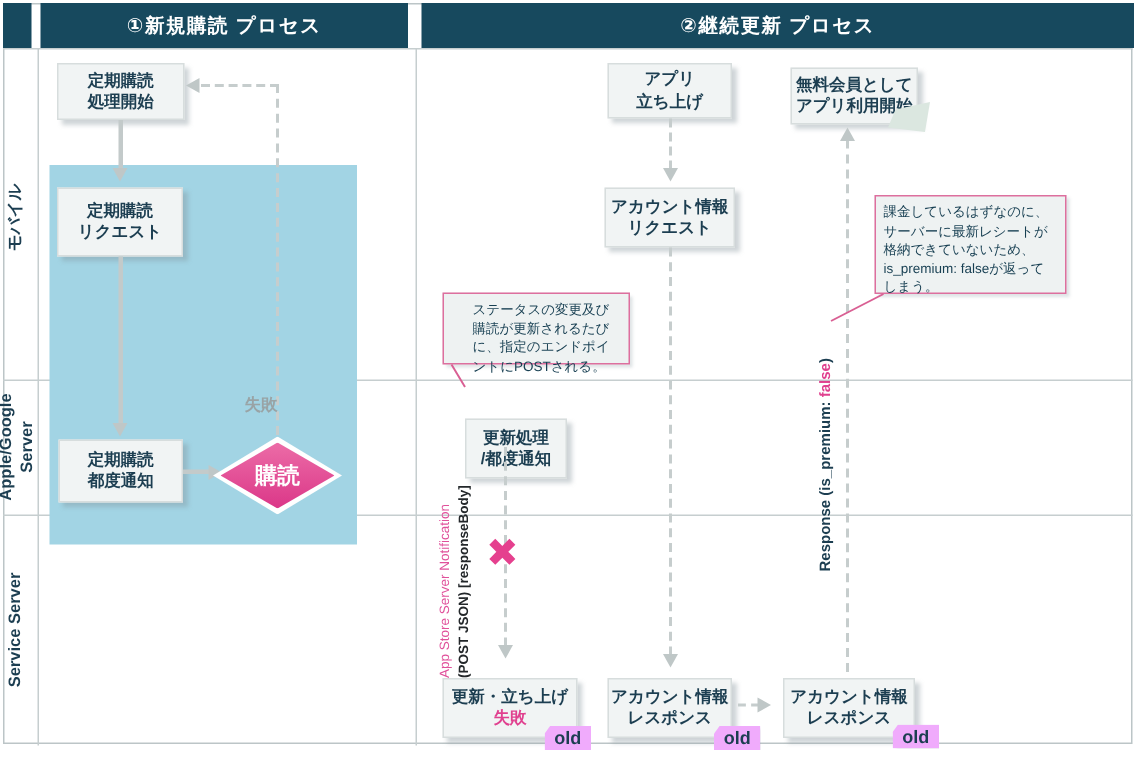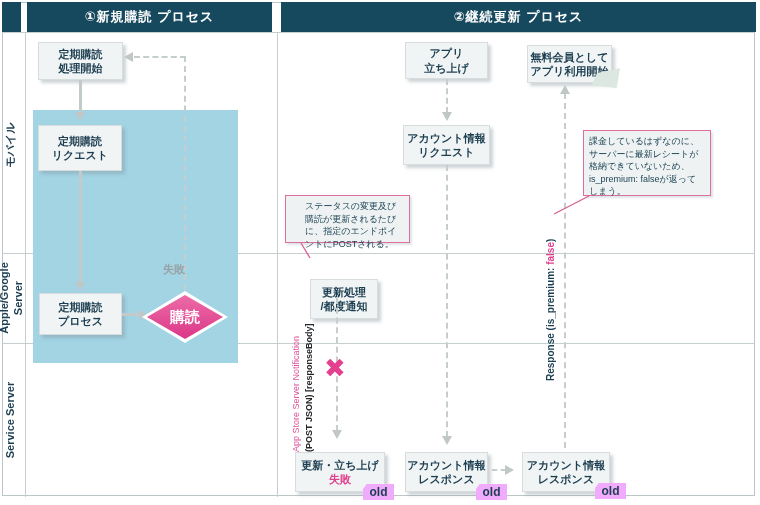--- a/index.html
+++ b/index.html
@@ -105,35 +105,35 @@
   <div class="box" style="left:38px;top:125px;width:84px;height:46px;">
     <span>定期購読</span>
     <span>リクエスト</span>
   </div>
 
   <div class="solidv" style="left:79px;top:171px;height:112px;"></div>
   <div class="ah ah-down" style="left:75px;top:282px;"></div>
 
   <div class="box" style="left:39px;top:293px;width:83px;height:42px;">
     <span>定期購読</span>
-    <span>プロセス</span>
+    <span>都度通知</span>
   </div>
 
   <div class="solidh" style="left:122px;top:313px;width:18px;"></div>
   <div class="ah ah-right" style="left:139px;top:310px;"></div>
 
   <div class="fail-label">失敗</div>
 
   <div class="diamond-outer">
     <div class="diamond-inner">
       <span>購読</span>
     </div>
   </div>
 
-  <div class="note" style="left:285px;top:195px;width:125px;height:48px;padding-left:19px;">ステータスの変更及び購読が更新されるたびに、指定のエンドポイントにPOSTされる。</div>
+  <div class="note" style="left:295px;top:195px;width:125px;height:48px;padding-left:19px;">ステータスの変更及び購読が更新されるたびに、指定のエンドポイントにPOSTされる。</div>
 
   <div class="box" style="left:310px;top:258px;width:68px;height:40px;margin-top:21px;">
     <span>更新処理</span>
     <span>/都度通知</span>
   </div>
 
   <div class="dashv" style="left:336px;top:298px;height:133px;"></div>
   <div class="ah ah-down" style="left:332px;top:430px;"></div>
   <div class="xmark">✖</div>
 

